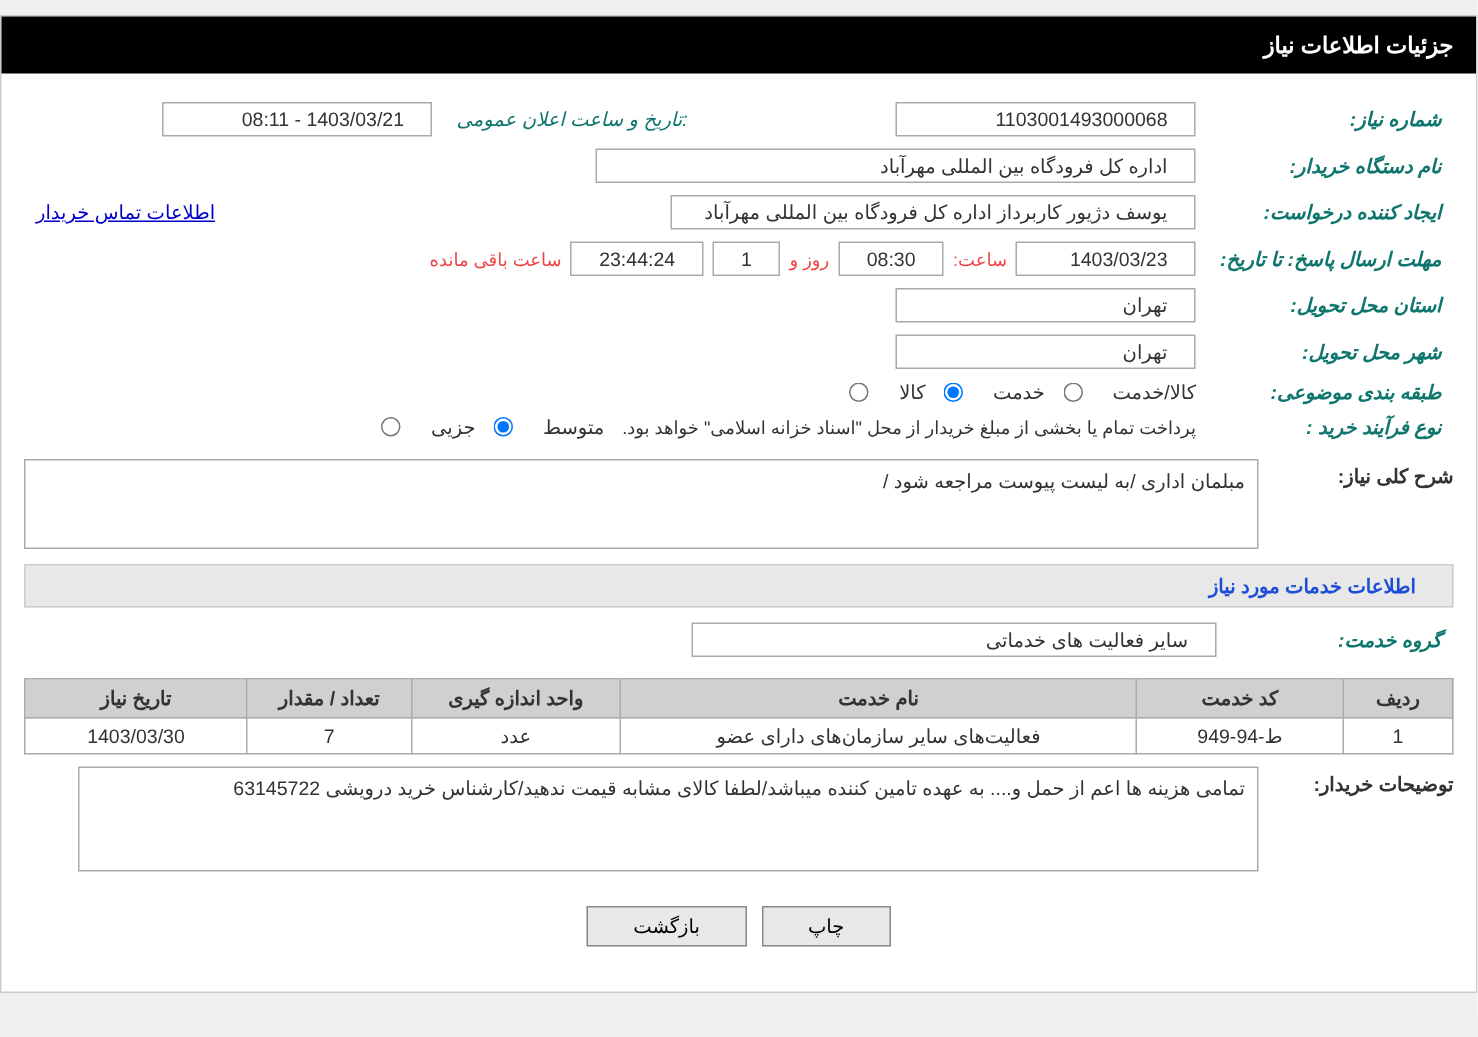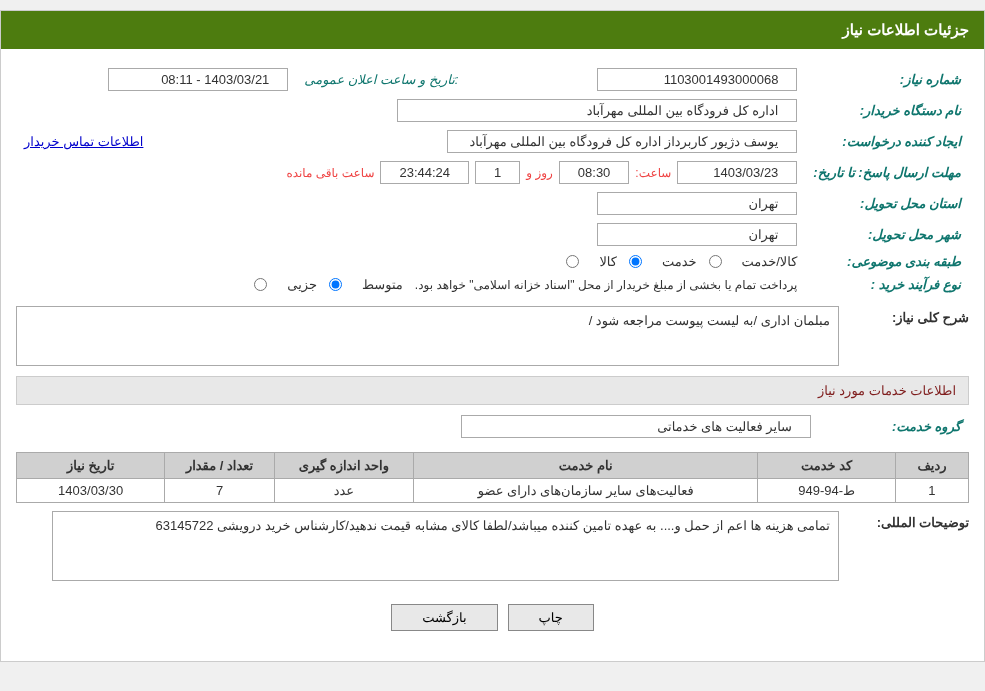--- a/index.html
+++ b/index.html
@@ -10,21 +10,21 @@
       font-size: 13px;
       color: #333;
     }
     .page-wrapper {
       max-width: 985px;
       margin: 10px auto;
       background: #fff;
       border: 1px solid #ccc;
     }
     .header-bar {
-      background: #4d7c0f;
+      background: #000000;
       color: #fff;
       text-align: right;
       padding: 10px 15px;
       font-size: 15px;
       font-weight: bold;
     }
     .main-content {
       padding: 15px;
     }
     .info-table {
@@ -55,25 +55,25 @@
       display: inline-block;
     }
     .blue-link {
       color: #0000cc;
       text-decoration: underline;
       cursor: pointer;
     }
     .section-header {
       background: #e8e8e8;
       border: 1px solid #ccc;
-      padding: 6px 12px;
-      font-weight: normal;
+      padding: 6px 24px;
+      font-weight: bold;
       text-align: right;
       margin: 10px 0 6px 0;
-      color: #7f1d1d;
+      color: #1d4ed8;
     }
     .radio-group {
       display: inline-flex;
       gap: 12px;
       align-items: center;
     }
     .radio-item {
       display: flex;
       align-items: center;
       gap: 20px;
@@ -286,21 +286,21 @@
             <td>ط-94-949</td>
             <td>فعالیت‌های سایر سازمان‌های دارای عضو</td>
             <td>عدد</td>
             <td>7</td>
             <td>1403/03/30</td>
           </tr>
         </tbody>
     </table>
 
     <div style="display:flex; align-items:flex-start; gap:10px; margin: 8px 0;">
-      <span style="font-weight:bold; white-space:nowrap; padding-top:4px; min-width:120px; text-align:right;">توضیحات المللی:</span>
+      <span style="font-weight:bold; white-space:nowrap; padding-top:4px; min-width:120px; text-align:right;">توضیحات خریدار:</span>
       <div style="flex:1;padding-left:36px;">
         <div class="description-box" style="min-height:70px;">
           <span>تمامی هزینه ها اعم از حمل و.... به عهده تامین کننده میباشد/لطفا کالای مشابه قیمت ندهید/کارشناس خرید درویشی 63145722</span>
         </div>
       </div>
     </div>
 
     <div class="button-row">
       <button class="btn btn-print">چاپ</button>
       <button class="btn btn-back">بازگشت</button>

